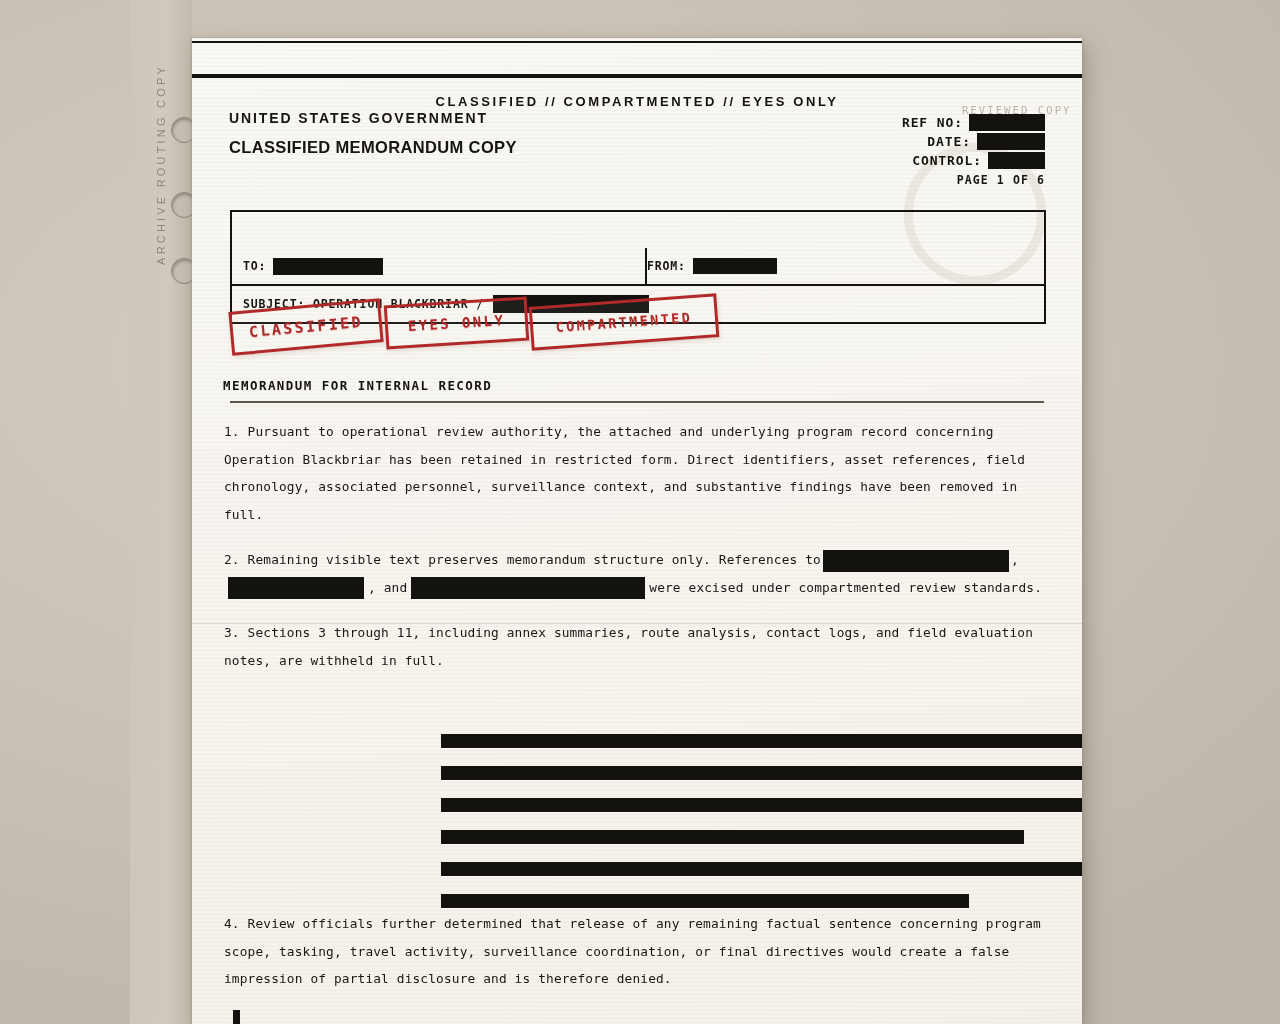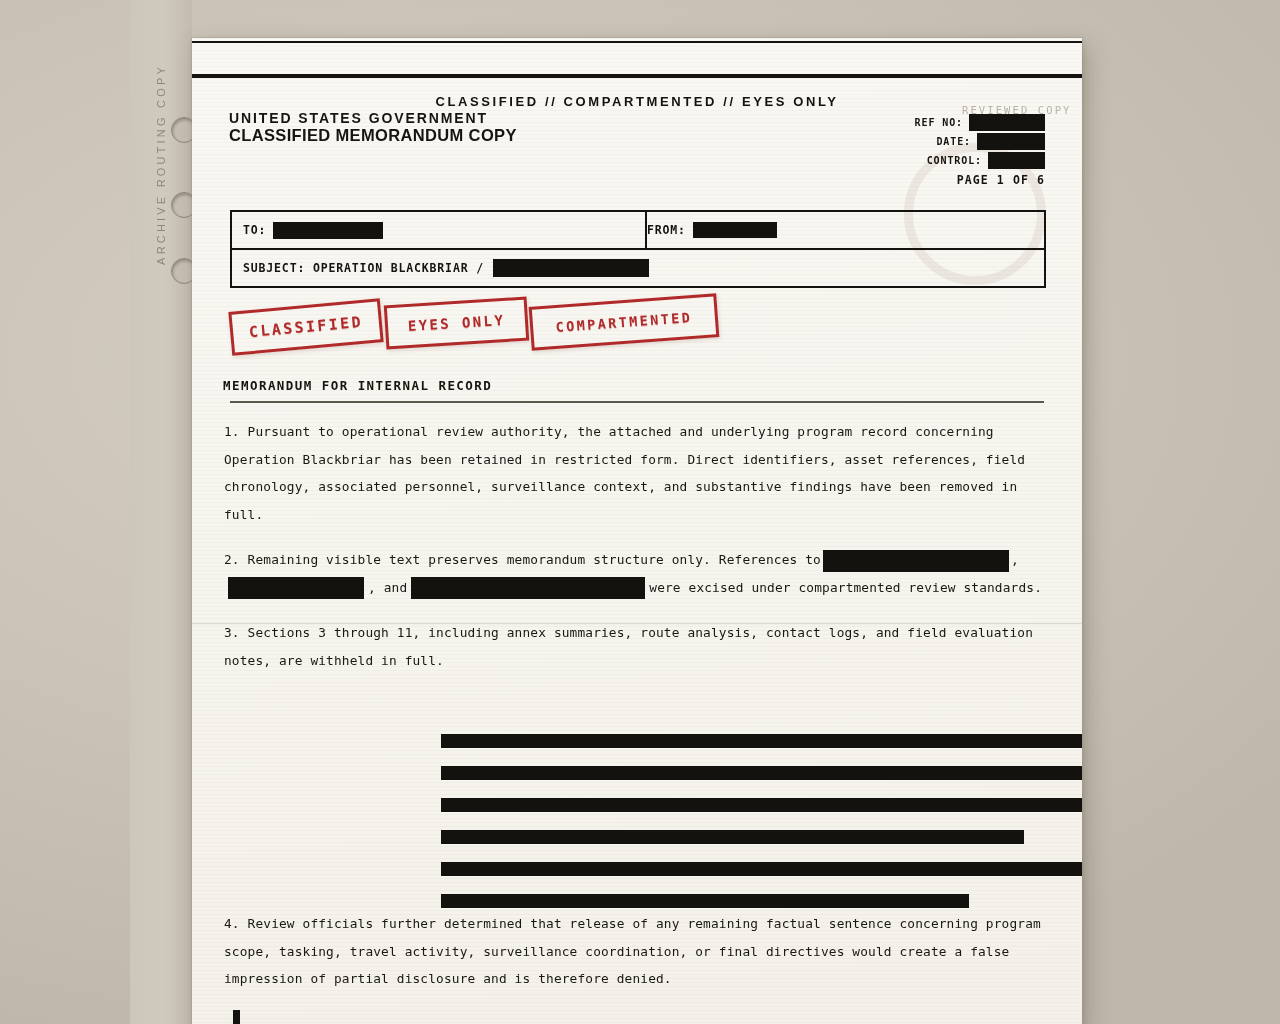--- a/index.html
+++ b/index.html
@@ -157,21 +157,21 @@
     font-weight: 700;
     letter-spacing: 1.9px;
     color: #17150f;
   }
   #doc-title {
     font-family: "Liberation Sans", sans-serif;
     font-size: 16.5px;
     font-weight: 700;
     letter-spacing: .35px;
     color: #17150f;
-    margin-top: 0;
+    margin-top: 12px;
   }
   #doc-subtitle {
     font-family: "DejaVu Sans Mono", monospace;
     font-size: 10.5px;
     font-weight: 700;
     letter-spacing: 1.75px;
     color: #6d675c;
     margin-top: 11px;
   }
 
@@ -194,21 +194,21 @@
   }
   .ref-row {
     display: flex;
     align-items: center;
     justify-content: flex-end;
     height: 17px;
     margin-bottom: 2px;
   }
   .ref-label {
     font-family: "DejaVu Sans Mono", monospace;
-    font-size: 10px;
+    font-size: 13px;
     font-weight: 700;
     letter-spacing: .9px;
     color: #17150f;
     margin-right: 6px;
     white-space: nowrap;
   }
   .ref-bar {
     height: 17px;
     background: #14120f;
   }
@@ -227,20 +227,21 @@
     position: absolute;
     left: 38px;
     top: 172px;
     width: 812px;
     border: 2px solid #15130f;
   }
   #addr-row-1 {
     display: flex;
     height: 36px;
     border-bottom: 2px solid #15130f;
+    margin-top: 36px;
   }
   #addr-to {
     flex: 0 0 402px;
     display: flex;
     align-items: center;
     padding-left: 11px;
     border-right: 2px solid #15130f;
   }
   #addr-from {
     flex: 1;

